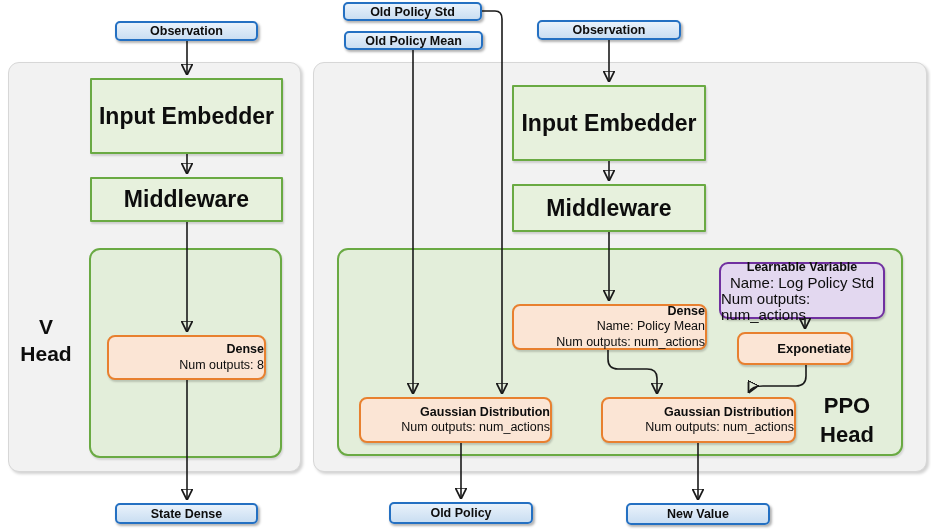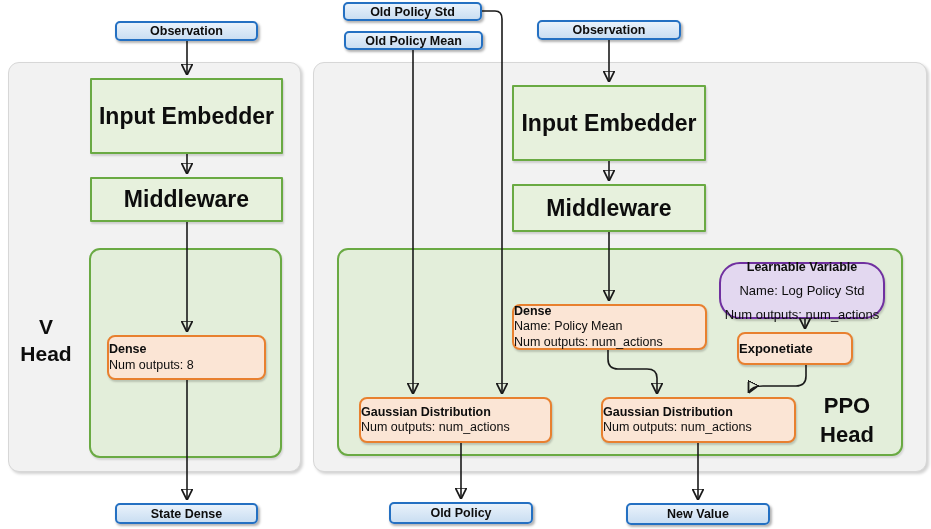--- a/index.html
+++ b/index.html
@@ -51,37 +51,37 @@
     display:flex; align-items:center; justify-content:center;
     font-weight:bold; font-size:12.5px;
   }
 
   
   .orange-box{
     background:var(--orange-fill);
     border:2.6px solid var(--orange-border);
     border-radius:8px;
     box-shadow:1px 2px 2px rgba(0,0,0,.18);
-    display:flex; flex-direction:column; align-items:flex-start; justify-content:center;
+    display:flex; flex-direction:column; align-items:flex-end; justify-content:center;
     line-height:15.5px;
   }
   .orange-box .title{font-weight:bold; font-size:12.5px;}
   .orange-box .sub{font-size:12.5px;}
 
   
   .purple-box{
     background:var(--purple-fill);
     border:2.8px solid var(--purple-border);
     border-radius:9px;
     box-shadow:1px 2px 2px rgba(0,0,0,.18);
     display:flex; flex-direction:column; align-items:center; justify-content:center;
     line-height:16px;
   }
   .purple-box .title{font-weight:bold; font-size:12.5px;}
-  .purple-box .sub{font-size:13px;margin-top:8px;}
+  .purple-box .sub{font-size:15px;}
 
   .side-label{
     font-weight:bold; font-size:21px; line-height:27px; text-align:center;
   }
 
   svg.wires{position:absolute; left:0; top:0; pointer-events:none;}
   svg.wires path{fill:none; stroke:var(--line); stroke-width:1.6px;}
 </style>
 </head>
 <body>
@@ -131,21 +131,21 @@
     <span>Input Embedder</span>
   </div>
   <div class="abs green-box" style="left:512px; top:184px; width:194px; height:48px;">
     <span>Middleware</span>
   </div>
   <div class="abs orange-box" style="left:512px; top:304px; width:195px; height:46px;">
     <span class="title">Dense</span>
     <span class="sub">Name: Policy Mean</span>
     <span class="sub">Num outputs: num_actions</span>
   </div>
-  <div class="abs purple-box" style="left:719px; top:262px; width:166px; height:57px;border-radius:21px;">
+  <div class="abs purple-box" style="left:719px; top:262px; width:166px; height:57px;">
     <span class="title">Learnable Variable</span>
     <span class="sub">Name: Log Policy Std</span>
     <span class="sub">Num outputs: num_actions</span>
   </div>
   <div class="abs orange-box" style="left:737px; top:332px; width:116px; height:33px;">
     <span class="title" style="font-size:13px;">Exponetiate</span>
   </div>
   <div class="abs orange-box" style="left:359px; top:397px; width:193px; height:46px;">
     <span class="title">Gaussian Distribution</span>
     <span class="sub">Num outputs: num_actions</span>

